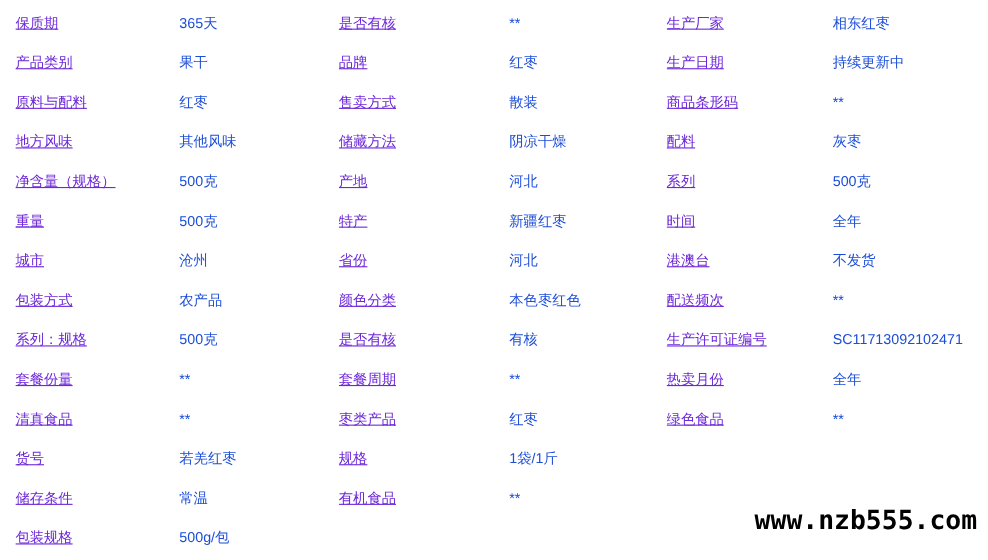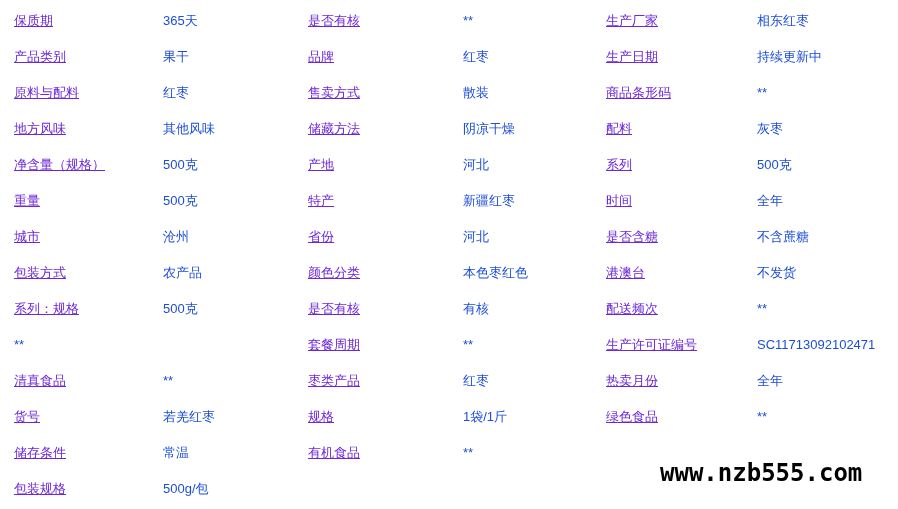--- a/index.html
+++ b/index.html
@@ -27,21 +27,21 @@
     flex:0 0 auto;
     overflow:hidden;
     text-decoration:underline;
   }
   .col1 .attr-label{width:149px;}
   .col2 .attr-label{width:155px;}
   .col3 .attr-label{width:151px;}
   .attr-value{color:#1d4ed8;}
   .watermark{
     position:absolute;
-    left:660px;top:458px;
+    left:686px;top:458px;
     font-family:"DejaVu Sans Mono","Liberation Mono",monospace;
     font-weight:bold;
     font-size:24px;
     line-height:30px;
     color:#000000;
   }
 </style>
 </head>
 <body>
 
@@ -86,20 +86,21 @@
     <span class="attr-label">包装方式</span>
     <span class="attr-value">农产品</span>
   </div>
 
   <div class="attr-row">
     <span class="attr-label">系列：规格</span>
     <span class="attr-value">500克</span>
   </div>
 
   <div class="attr-row">
+    <span class="attr-label">套餐份量</span>
     <span class="attr-value">**</span>
   </div>
 
   <div class="attr-row">
     <span class="attr-label">清真食品</span>
     <span class="attr-value">**</span>
   </div>
 
   <div class="attr-row">
     <span class="attr-label">货号</span>
@@ -207,24 +208,20 @@
   <div class="attr-row">
     <span class="attr-label">系列</span>
     <span class="attr-value">500克</span>
   </div>
 
   <div class="attr-row">
     <span class="attr-label">时间</span>
     <span class="attr-value">全年</span>
   </div>
 
-  <div class="attr-row">
-    <span class="attr-label">是否含糖</span>
-    <span class="attr-value">不含蔗糖</span>
-  </div>
 
   <div class="attr-row">
     <span class="attr-label">港澳台</span>
     <span class="attr-value">不发货</span>
   </div>
 
   <div class="attr-row">
     <span class="attr-label">配送频次</span>
     <span class="attr-value">**</span>
   </div>

